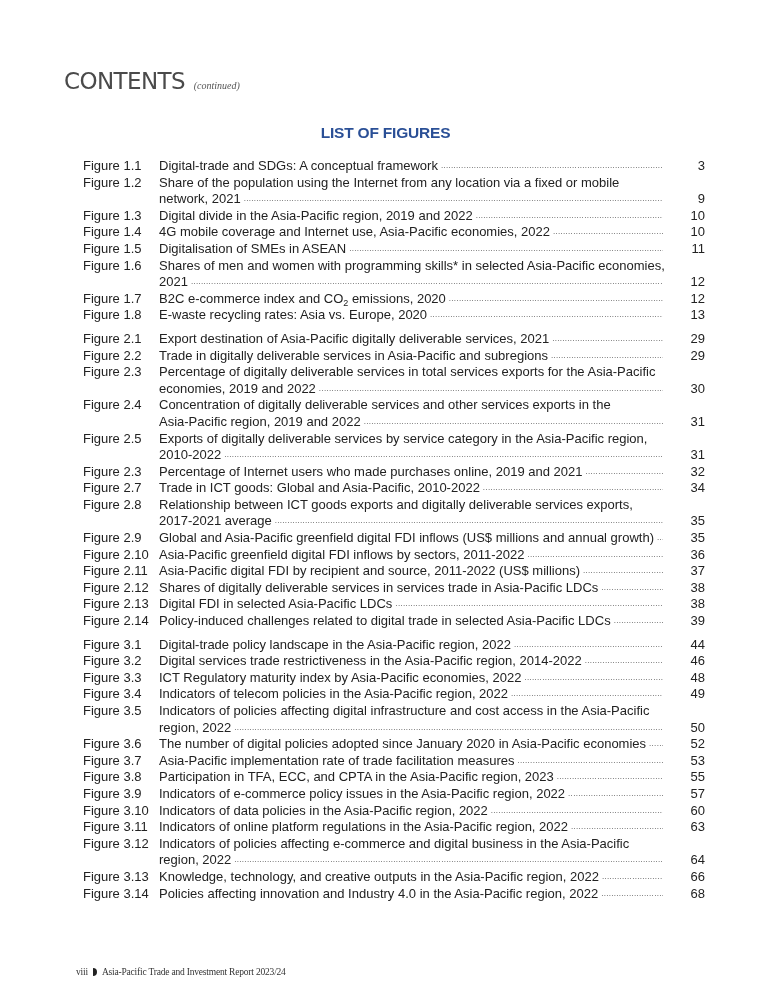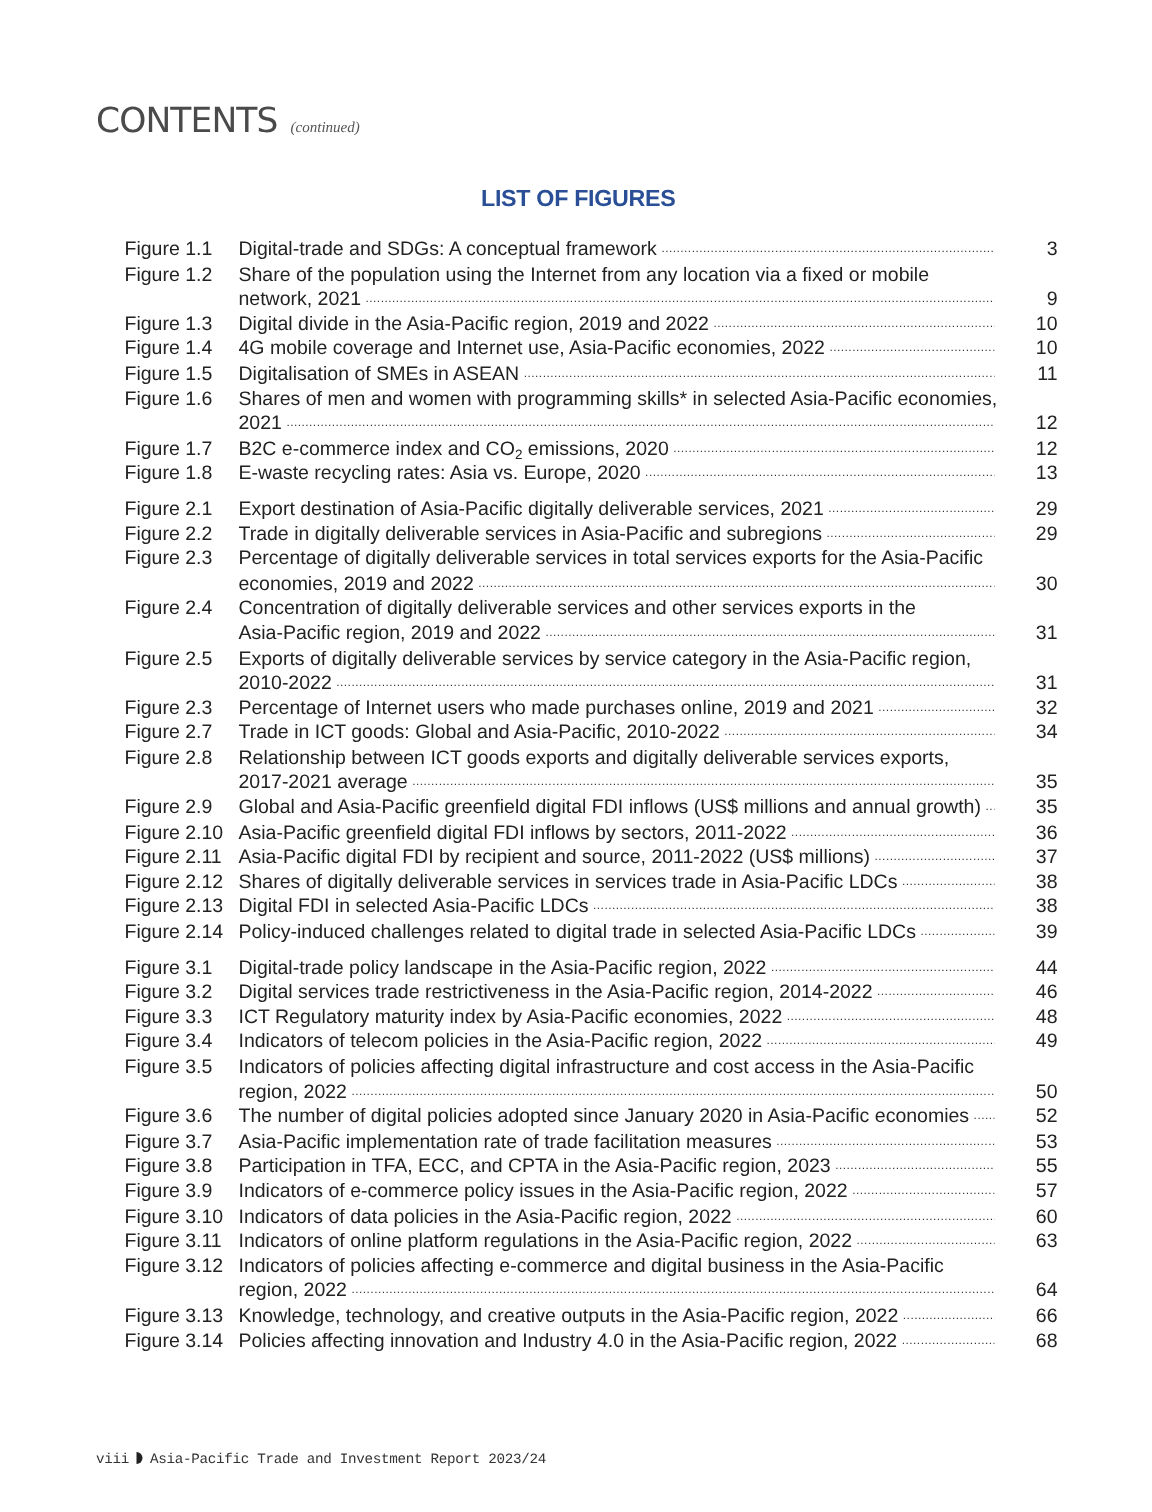--- a/index.html
+++ b/index.html
@@ -20,22 +20,22 @@
   .group { margin-bottom: 7px; margin-left: 20px; }
   .entry { display: flex; line-height: 16.6px; }
   .fig { width: 76px; flex: 0 0 76px; white-space: nowrap; }
   .body { flex: 1 1 auto; display: flex; flex-direction: column; min-width: 0; justify-content: center; }
   .line { display: flex; white-space: nowrap; }
   .txt { white-space: nowrap; }
   .dots { flex: 1 1 auto; overflow: hidden; white-space: nowrap; color: #333; margin: 0 2px 0 3px; letter-spacing: 0.3px; }
   .dots::before { content: "........................................................................................................................................................................................................................................................"; font-size: 8px; vertical-align: 2px; }
   .page { width: 40px; flex: 0 0 40px; text-align: right; }
   sub { font-size: 9px; vertical-align: -3px; line-height: 0; }
-  .footer { position: absolute; left: 64px; top: 967px;
-    font-family: Liberation Mono, monospace; font-size: 9.5px; color: #333; letter-spacing: -0.2px; white-space: nowrap; }
+  .footer { position: absolute; left: 76px; top: 967px;
+    font-family: Liberation Serif, serif; font-size: 9.5px; color: #333; letter-spacing: -0.2px; white-space: nowrap; }
   .footer .sep { display: inline-block; width: 4px; height: 8px; background: #222; border-radius: 0 4px 4px 0; margin: 0 5px; vertical-align: -1px; }
 </style>
 </head>
 <body>
 
 <h1 class="page-title"><span>CONTENTS</span> <span class="cont">(continued)</span></h1>
 
 <h2 class="section-title">LIST OF FIGURES</h2>
 
 <div class="toc" id="toc">

